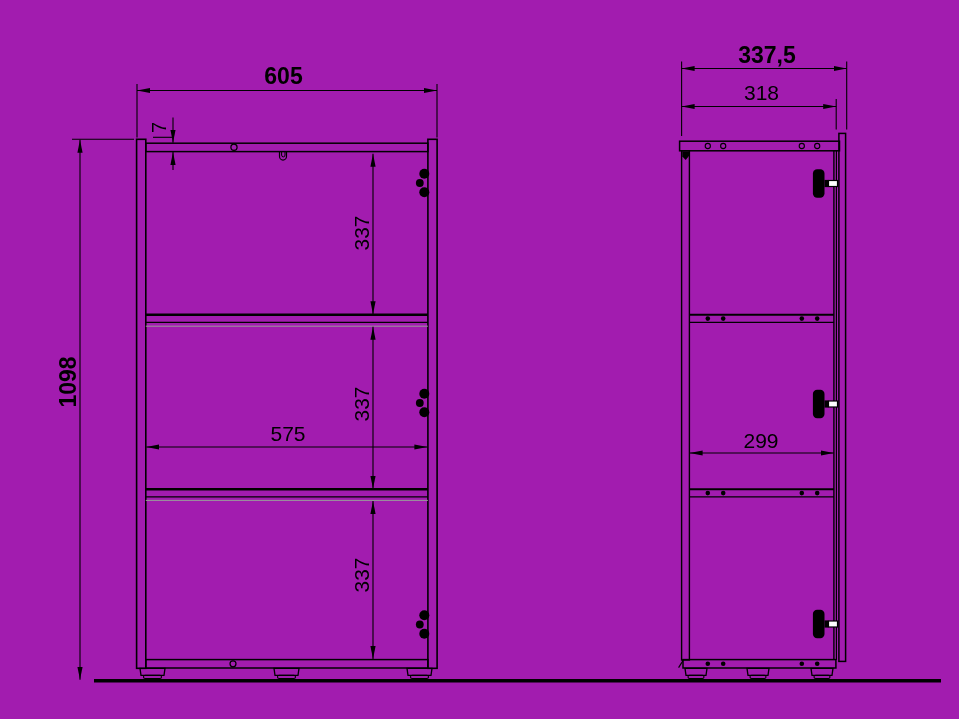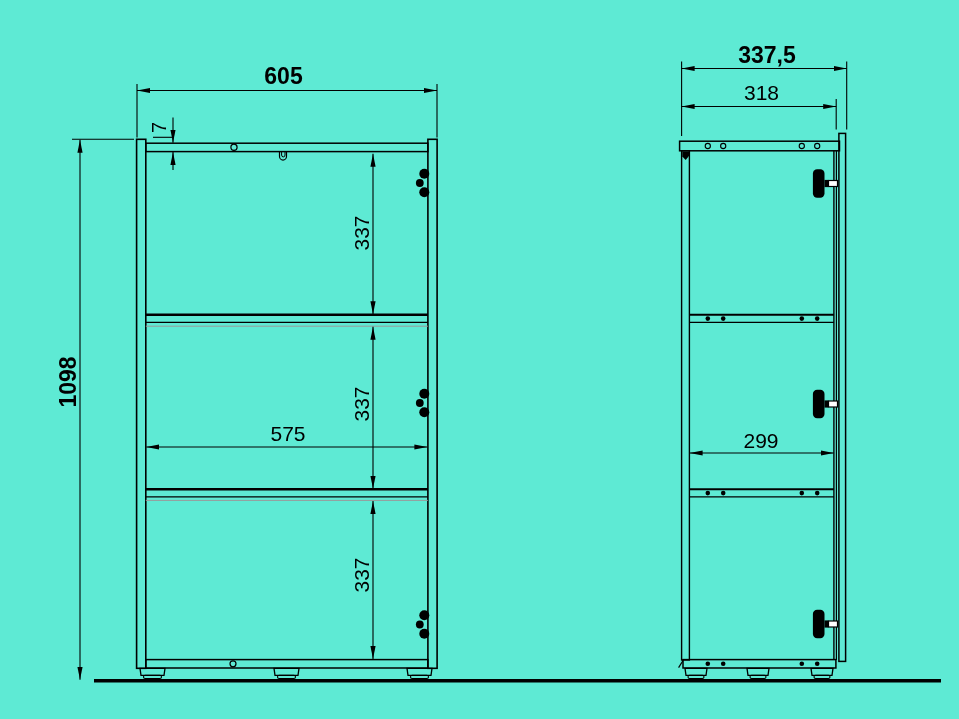--- a/index.html
+++ b/index.html
@@ -1,16 +1,16 @@
 <!DOCTYPE html>
 <html><head>
 <meta charset="utf-8">
 <style>
   html,body{margin:0;padding:0;background:#ffffff;}
-  .stage{position:relative;width:959px;height:719px;background:#5eead4;overflow:hidden;}
+  .stage{position:relative;width:959px;height:719px;background:#a21caf;overflow:hidden;}
   svg{display:block;}
   text{font-family:"Liberation Sans","DejaVu Sans",sans-serif;fill:#000;}
   .dim-big{font-size:23px;font-weight:700;}
   .dim-reg{font-size:21px;font-weight:400;}
   .dim-sm{font-size:20px;font-weight:400;}
 </style>
 </head>
 <body>
 
 <div class="stage">

